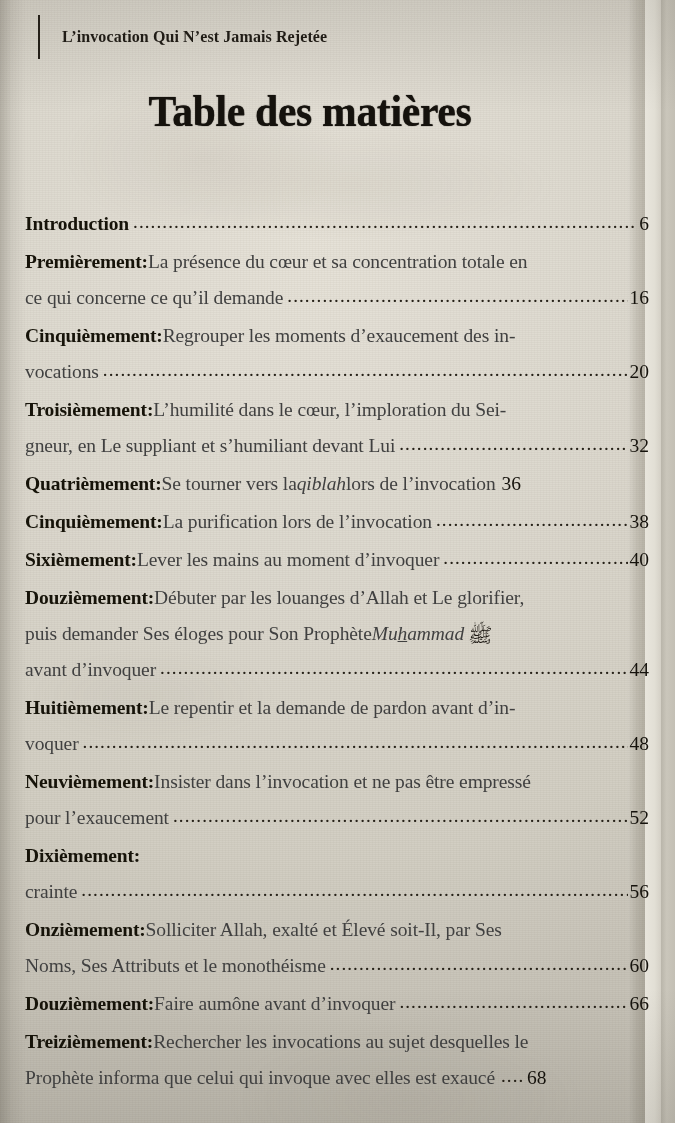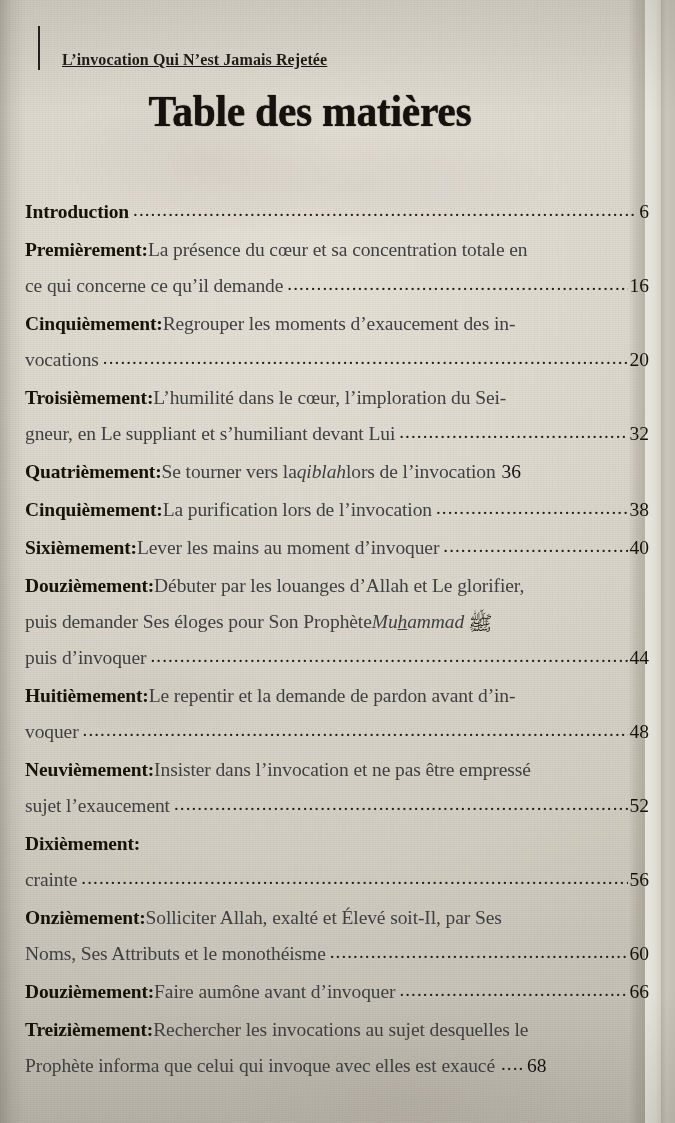--- a/index.html
+++ b/index.html
@@ -91,26 +91,25 @@
   
   .content {
     position: absolute;
     inset: 0;
     z-index: 5;
   }
 
   
   .running-header {
     position: absolute;
-    top: 24px;
+    top: 14px;
     left: 38px;
     display: flex;
-    align-items: flex-end;
+    align-items: center;
     height: 46px;
-    text-decoration: underline;
   }
   .header-rule {
     width: 2px;
     height: 44px;
     background: #241f18;
     margin-right: 22px;
     flex: 0 0 auto;
   }
   .header-text {
     font-family: "Liberation Serif", "DejaVu Serif", serif;
@@ -135,21 +134,21 @@
     font-size: 44px;
     letter-spacing: -0.2px;
     color: #15120d;
     transform: scaleX(.94);
     text-shadow: 0 0 1.1px rgba(20,17,12,.85), 0.4px 0 0.6px rgba(20,17,12,.5);
   }
 
   
   .toc {
     position: absolute;
-    top: 194px;
+    top: 206px;
     left: 25px;
     width: 624px;
   }
   .toc-entry {
     margin: 0 0 2px 0;
   }
   .toc-line {
     display: flex;
     align-items: baseline;
     line-height: 36px;
@@ -327,21 +326,21 @@
             <span class="seg body-txt"> Débuter par les louanges d’Allah et Le glorifier,</span>
             <span class="spacer"></span>
           </div>
           <div class="toc-line justify">
             <span class="seg body-txt">puis demander Ses éloges pour Son Prophète</span>
             <span class="seg body-txt ital"> Mu<span class="underline-h">h</span>ammad</span>
             <span class="seg seal">ﷺ</span>
             <span class="spacer"></span>
           </div>
           <div class="toc-line">
-            <span class="seg body-txt">puis d’invoquer</span>
+            <span class="seg body-txt">avant d’invoquer</span>
             <span class="dots"></span>
             <span class="pageno">44</span>
           </div>
         </div>
         <div class="toc-entry">
           <div class="toc-line justify">
             <span class="seg lead-label">Huitièmement:</span>
             <span class="seg body-txt"> Le repentir et la demande de pardon avant d’in-</span>
             <span class="spacer"></span>
           </div>
@@ -351,21 +350,21 @@
             <span class="pageno">48</span>
           </div>
         </div>
         <div class="toc-entry">
           <div class="toc-line justify">
             <span class="seg lead-label">Neuvièmement:</span>
             <span class="seg body-txt"> Insister dans l’invocation et ne pas être empressé</span>
             <span class="spacer"></span>
           </div>
           <div class="toc-line">
-            <span class="seg body-txt">sujet l’exaucement</span>
+            <span class="seg body-txt">pour l’exaucement</span>
             <span class="dots"></span>
             <span class="pageno">52</span>
           </div>
         </div>
         <div class="toc-entry">
           <div class="toc-line justify">
             <span class="seg lead-label">Dixièmement:</span>
             <span class="spacer"></span>
           </div>
           <div class="toc-line">

